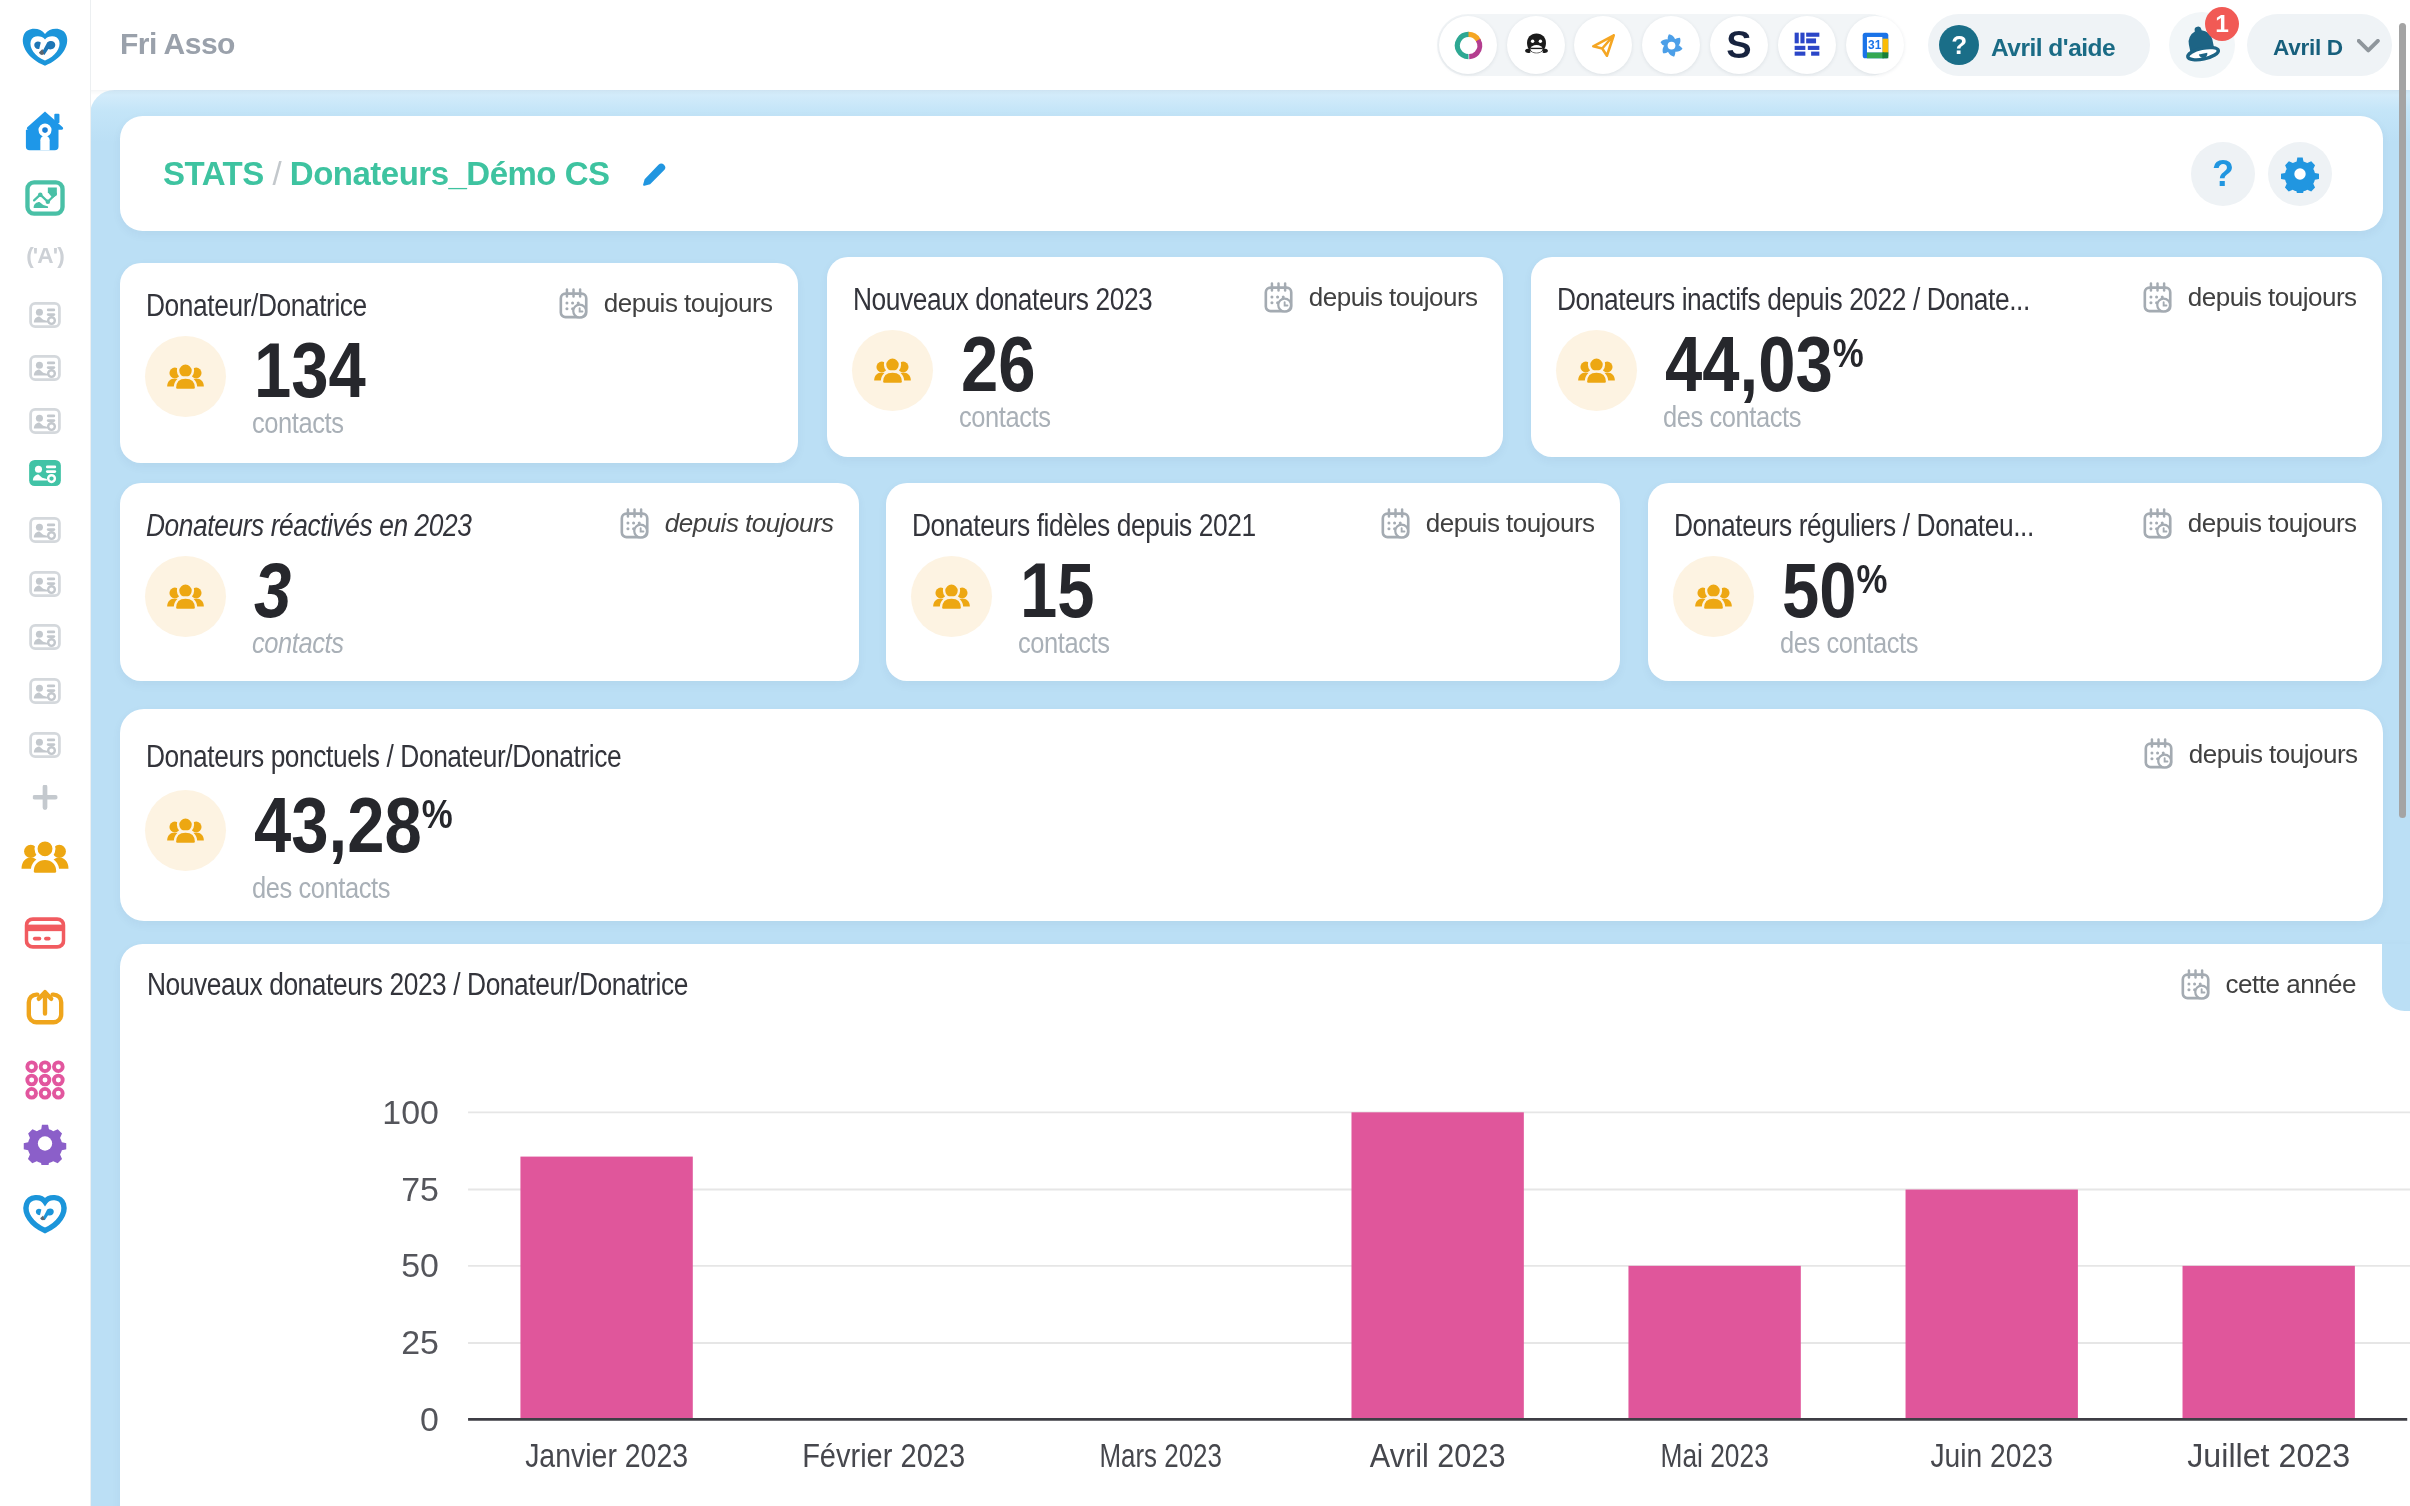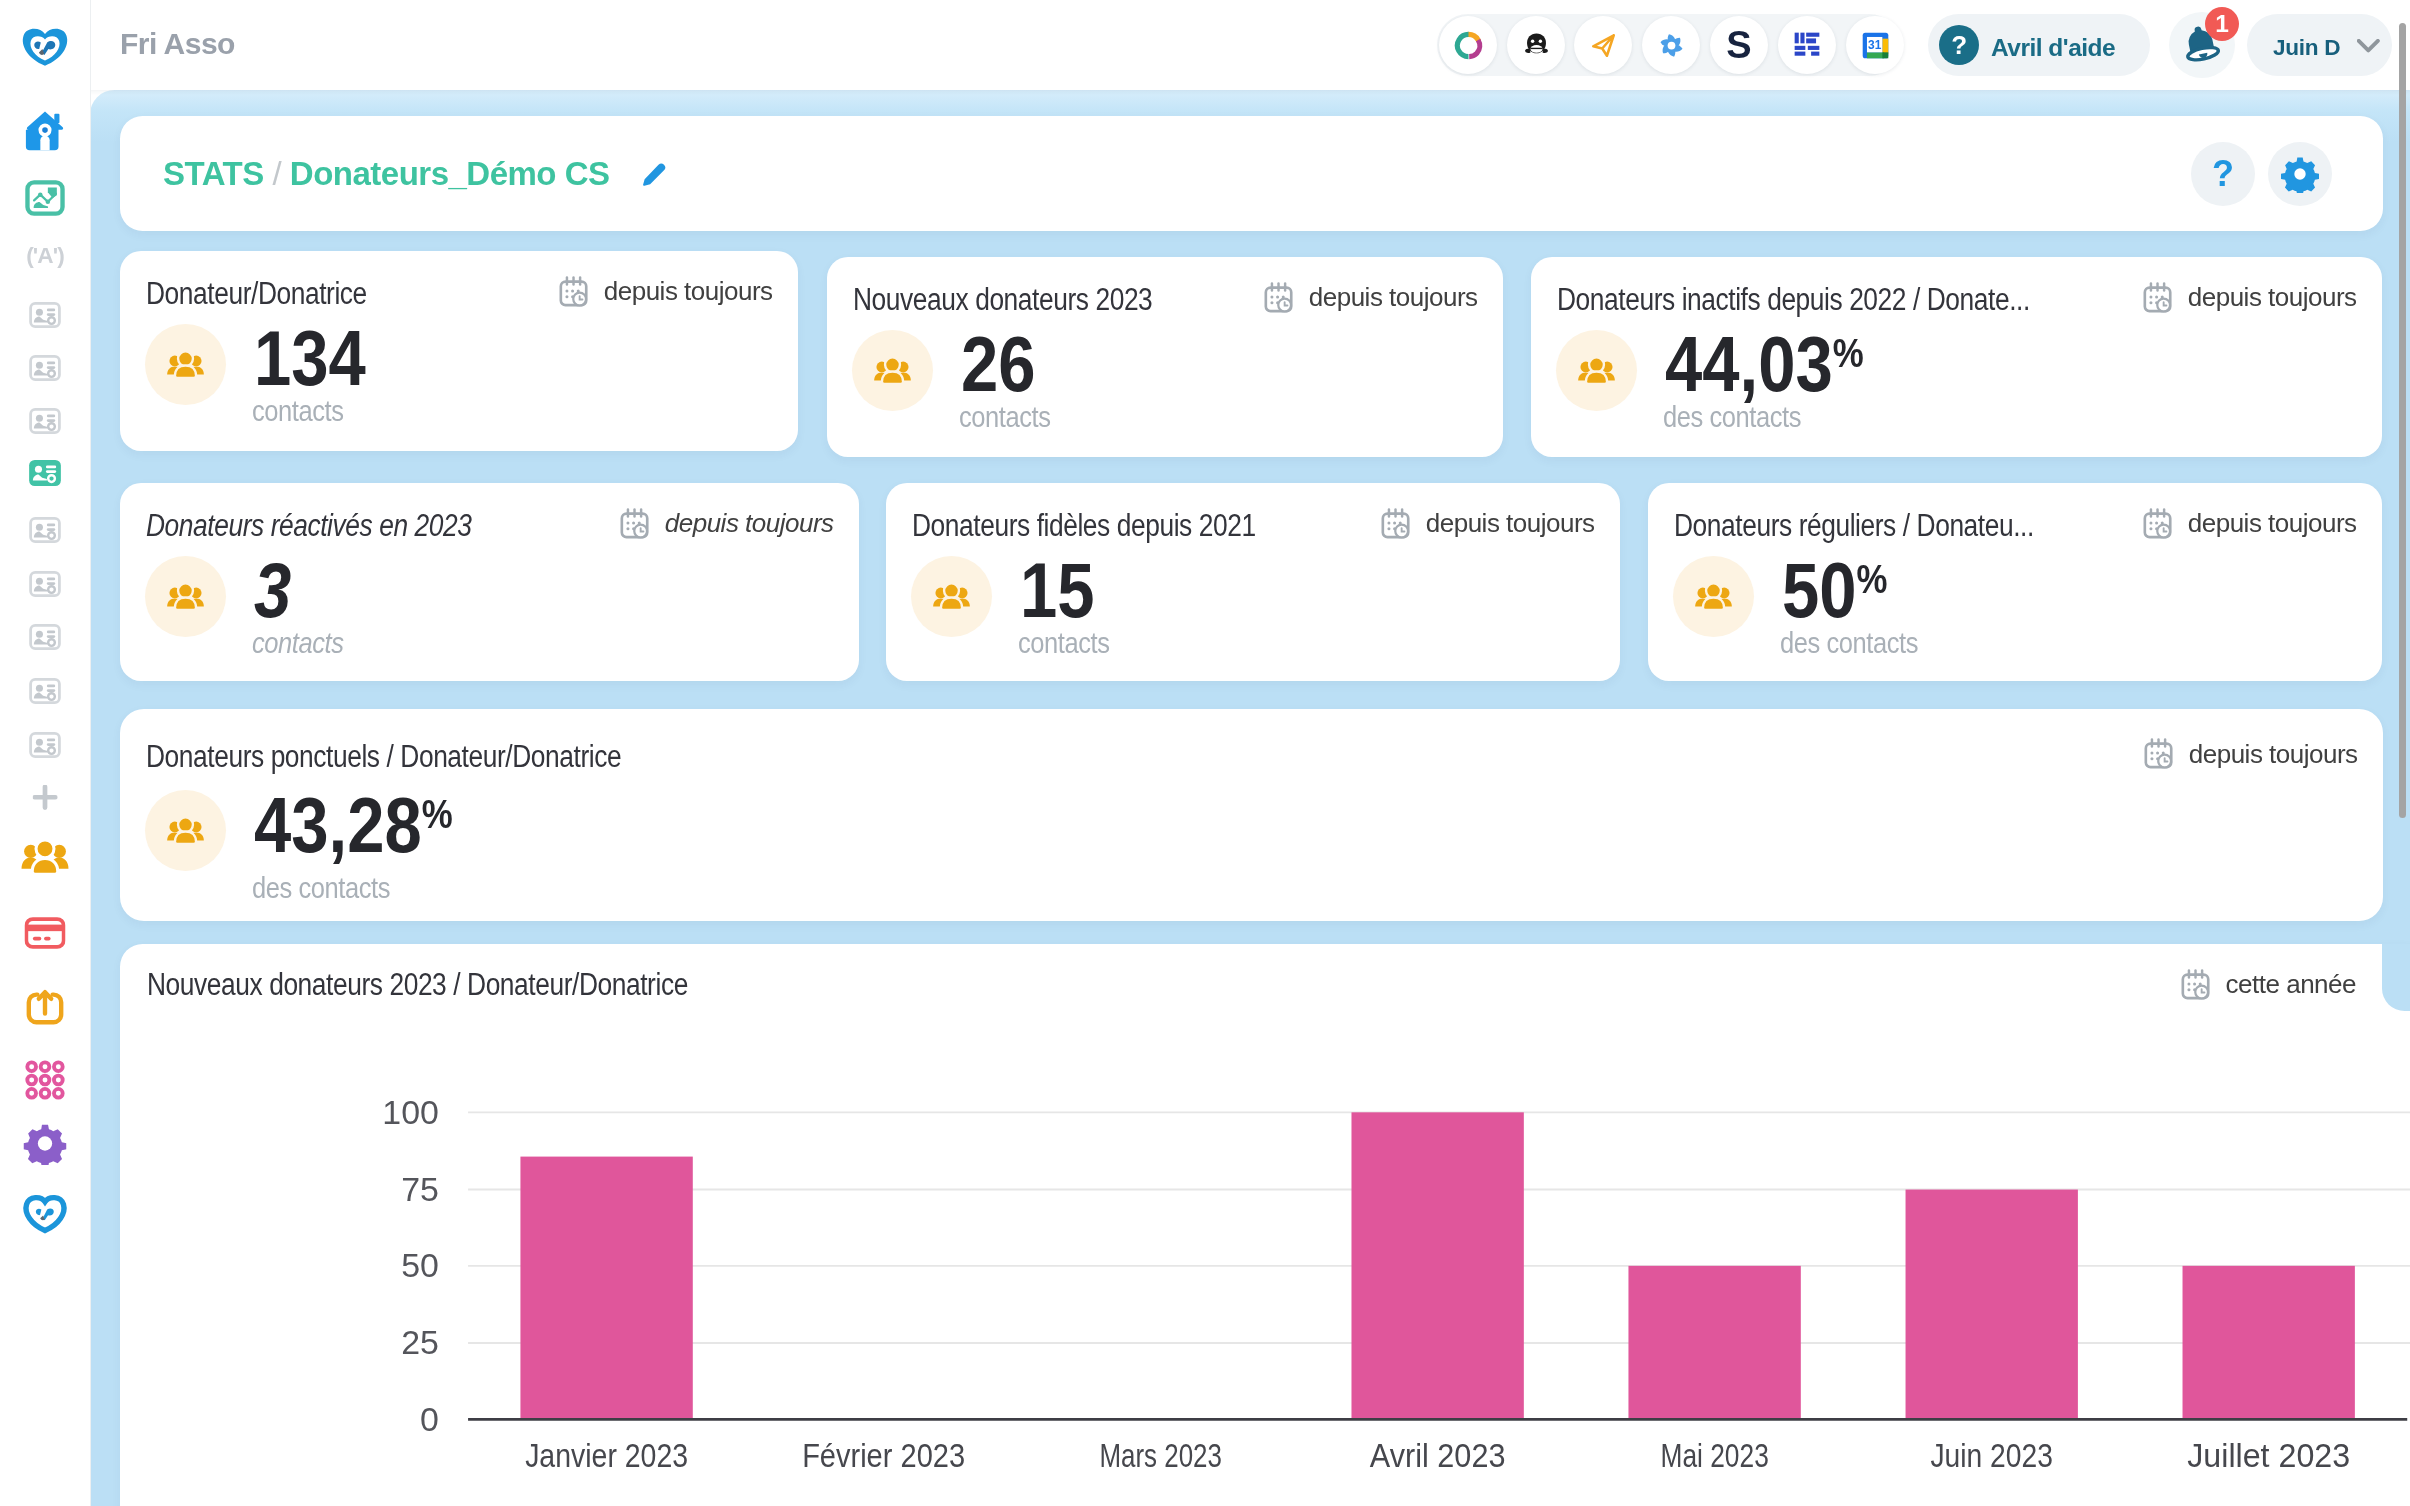--- a/index.html
+++ b/index.html
@@ -25,21 +25,21 @@
   .sub { position:absolute; left:132px; top:143px; font-size:30px; color:#a9b0b7; letter-spacing:-0.5px; transform:scaleX(0.85); transform-origin:0 0; white-space:nowrap; }
   .sicon { position:absolute; left:50%; transform:translateX(-50%); }
   .icirc { position:absolute; top:16px; width:58px; height:58px; border-radius:50%; background:#fff;
     box-shadow:0 0.9px 3.8px rgba(40,60,80,.10); display:flex; align-items:center; justify-content:center; }
 </style></head>
 <body>
 <div id="blue"></div>
 <div id="topbar"></div>
 
 <div class="card" id="hdrcard" style="left:120px;top:116px;width:2263px;height:115px;border-radius:22.6px;"></div>
-<div class="card" style="left:120px;top:251px;width:678px;height:200px;">
+<div class="card" style="left:120px;top:263px;width:678px;height:200px;">
   <div class="ct">Donateur/Donatrice</div>
   <div class="cd"><svg width="32" height="34" viewBox="0 0 34 36">
         <use href="#cal"></use>
       </svg>depuis toujours</div>
   <div class="circ">
       <svg width="41" height="29" viewBox="0 0 48 34">
         <use href="#ppl"></use>
       </svg>
     </div>
   <div class="num">134</div>
@@ -179,21 +179,21 @@
   <div style="position:absolute;left:63px;top:20px;font-size:24.5px;font-weight:700;color:#1a6b85;letter-spacing:-0.5px;white-space:nowrap;">Avril d'aide</div>
 </div>
 <div class="abs" style="left:2169px;top:12.2px;width:66px;height:66px;border-radius:50%;background:#f2f6f8;z-index:20;">
   <svg width="43" height="43" viewBox="0 0 24 24" style="margin:11.3px;">
       <use href="#bell"></use>
     </svg>
   <div style="position:absolute;left:36px;top:-5.6px;width:34px;height:34px;border-radius:50%;background:#f15a55;color:#fff;
      font-size:24.5px;font-weight:700;text-align:center;line-height:34px;">1</div>
 </div>
 <div class="abs" style="left:2247px;top:14px;width:145px;height:62px;border-radius:31px;background:#eff3f6;z-index:20;">
-  <div style="position:absolute;left:26px;top:21px;font-size:22.6px;font-weight:700;color:#175f7c;letter-spacing:-0.3px;white-space:nowrap;">Juin D</div>
+  <div style="position:absolute;left:26px;top:21px;font-size:22.6px;font-weight:700;color:#175f7c;letter-spacing:-0.3px;white-space:nowrap;">Avril D</div>
   <svg width="22.6" height="14" viewBox="0 0 26 16" style="position:absolute;right:12.2px;top:25.4px;">
     <path d="M2 2 L13 13 L24 2" fill="none" stroke="#8f969c" stroke-width="4.5" stroke-linecap="round" stroke-linejoin="round"></path>
     </svg>
 </div>
 <div id="intlogos" class="abs" style="z-index:21;left:0;top:0;">
   <div class="icirc" style="left:1439px;">
       <svg width="29" height="29" viewBox="0 0 34 34">
     <path d="M17 4 a13 13 0 0 1 11.3 6.5" fill="none" stroke="#f5a623" stroke-width="6" stroke-linecap="round"></path>
     <path d="M28.3 10.5 a13 13 0 0 1-1.5 15.5 a13 13 0 0 1-9 4" fill="none" stroke="#b43d8f" stroke-width="6"></path>
     <path d="M17 30 a13 13 0 0 1-11-20 a13 13 0 0 1 11-6" fill="none" stroke="#2ea893" stroke-width="6"></path>

